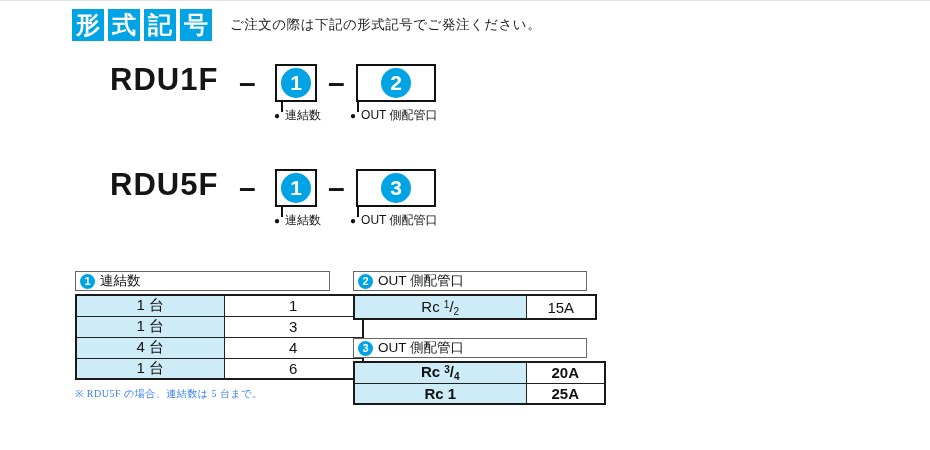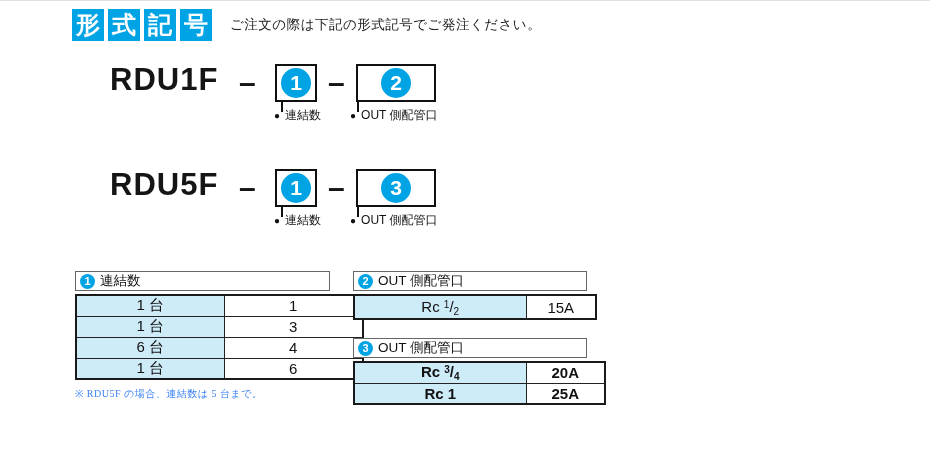--- a/index.html
+++ b/index.html
@@ -125,21 +125,21 @@
         <tbody>
           <tr>
             <td class="c-left">1 台</td>
             <td class="c-right">1</td>
           </tr>
           <tr>
             <td class="c-left">1 台</td>
             <td class="c-right">3</td>
           </tr>
           <tr>
-            <td class="c-left">6 台</td>
+            <td class="c-left">4 台</td>
             <td class="c-right">4</td>
           </tr>
           <tr>
             <td class="c-left">1 台</td>
             <td class="c-right">6</td>
           </tr>
         </tbody>
       </table>
     <div class="tnote">※ RDU5F の場合、連結数は 5 台まで。</div>
   </div>

